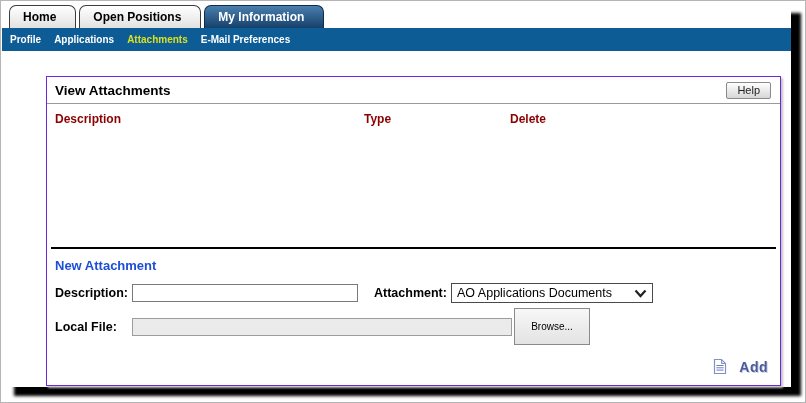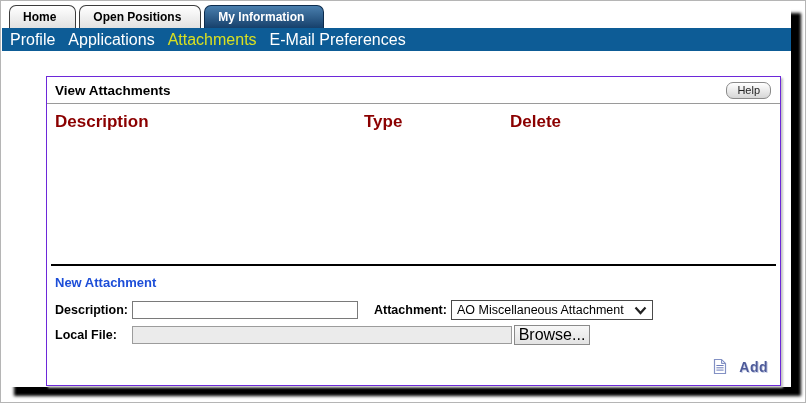--- a/index.html
+++ b/index.html
@@ -44,47 +44,47 @@
     background:linear-gradient(var(--tab-active-top),var(--tab-active-bottom));
     color:#fff;border-color:#0d2c4d;
   }
   
   .navbar{
     height:23px;background:var(--nav-blue);
     display:flex;align-items:center;gap:13px;
     padding-left:8px;
   }
   .nav-item{
-    color:#fff;font-size:16px;font-weight:normal;cursor:pointer;
+    color:#fff;font-size:10px;font-weight:bold;cursor:pointer;
     line-height:23px;white-space:nowrap;
   }
   .nav-item.selected{color:var(--hl-yellow);}
   
   .panel{
     position:absolute;left:44px;top:74px;width:735px;height:310px;
     background:#fff;border:1px solid #6d28d9;
     box-shadow:2px 2px 2px #c2c2c2;
     display:flex;flex-direction:column;
   }
   .panel-header{
     display:flex;align-items:center;justify-content:space-between;
     padding:4px 9px 4px 8px;border-bottom:1px solid #9a9a9a;height:27px;
   }
   .panel-title{font-size:13.5px;font-weight:bold;color:#000;}
   .help-btn{
-    border:1px solid #8a8a8a;border-radius:7px;
+    border:1px solid #8a8a8a;border-radius:2px;
     background:linear-gradient(#ffffff,#d6d6d6);
     font-size:11px;color:#222;padding:1px 10px 2px 10px;
     cursor:pointer;line-height:12px;
   }
   .col-headers{
     display:grid;grid-template-columns:309px 146px 1fr;
     padding:8px 8px 6px 8px;
   }
-  .col-header{font-size:17px;font-weight:bold;color:var(--maroon);}
+  .col-header{font-size:12px;font-weight:bold;color:var(--maroon);}
   .table-body{flex:1;}
   .hr-black{height:2px;background:#000;margin:0 4px;}
   .section-title{
     font-size:13px;font-weight:bold;color:#1d4ed8;
     padding:9px 8px 8px 8px;
   }
   .form-row{
     display:flex;align-items:center;
     padding:2px 8px 3px 8px;
   }
@@ -103,23 +103,23 @@
     width:202px;height:20px;border:1px solid #4a4a4a;background:#fff;
     display:flex;align-items:center;justify-content:space-between;
     padding:0 5px 0 5px;cursor:pointer;flex:none;
   }
   .select-value{font-size:12.5px;color:#000;white-space:nowrap;}
   .file-field{
     width:380px;height:18px;border:1px solid #9c9c9c;background:#ebebeb;
     font-family:inherit;font-size:12px;padding:0 3px;flex:none;
   }
   .browse-btn{
-    width:76px;height:20px;margin-left:2px;
+    width:76px;height:37px;margin-left:2px;
     border:1px solid #8a8a8a;background:linear-gradient(#f7f7f7,#e3e3e3);
-    font-family:inherit;font-size:16px;color:#000;cursor:pointer;flex:none;
+    font-family:inherit;font-size:10px;color:#000;cursor:pointer;flex:none;
   }
   .add-row{
     display:flex;justify-content:flex-end;align-items:center;
     padding:10px 12px 10px 0;
   }
   .add-link{
     display:flex;align-items:center;gap:12px;cursor:pointer;
   }
   .add-text{
     font-size:14px;font-weight:bold;color:var(--add-blue);
@@ -162,21 +162,21 @@
 
       <div class="hr-black"></div>
 
       <div class="section-title">New Attachment</div>
 
       <div class="form-row">
         <span class="form-label">Description:</span>
         <input class="text-input" type="text" value="" style="">
         <span class="attachment-label">Attachment:</span>
         <div class="select">
-          <span class="select-value">AO Miscellaneous Attachment</span>
+          <span class="select-value">AO Applications Documents</span>
           <span style="display:flex;">
             <svg width="13" height="9" viewBox="0 0 13 9">
               <polyline points="1.5,1.5 6.5,7 11.5,1.5" fill="none" stroke="#222" stroke-width="2.2"></polyline>
             </svg>
           </span>
         </div>
       </div>
 
       <div class="form-row">
         <span class="form-label">Local File:</span>

